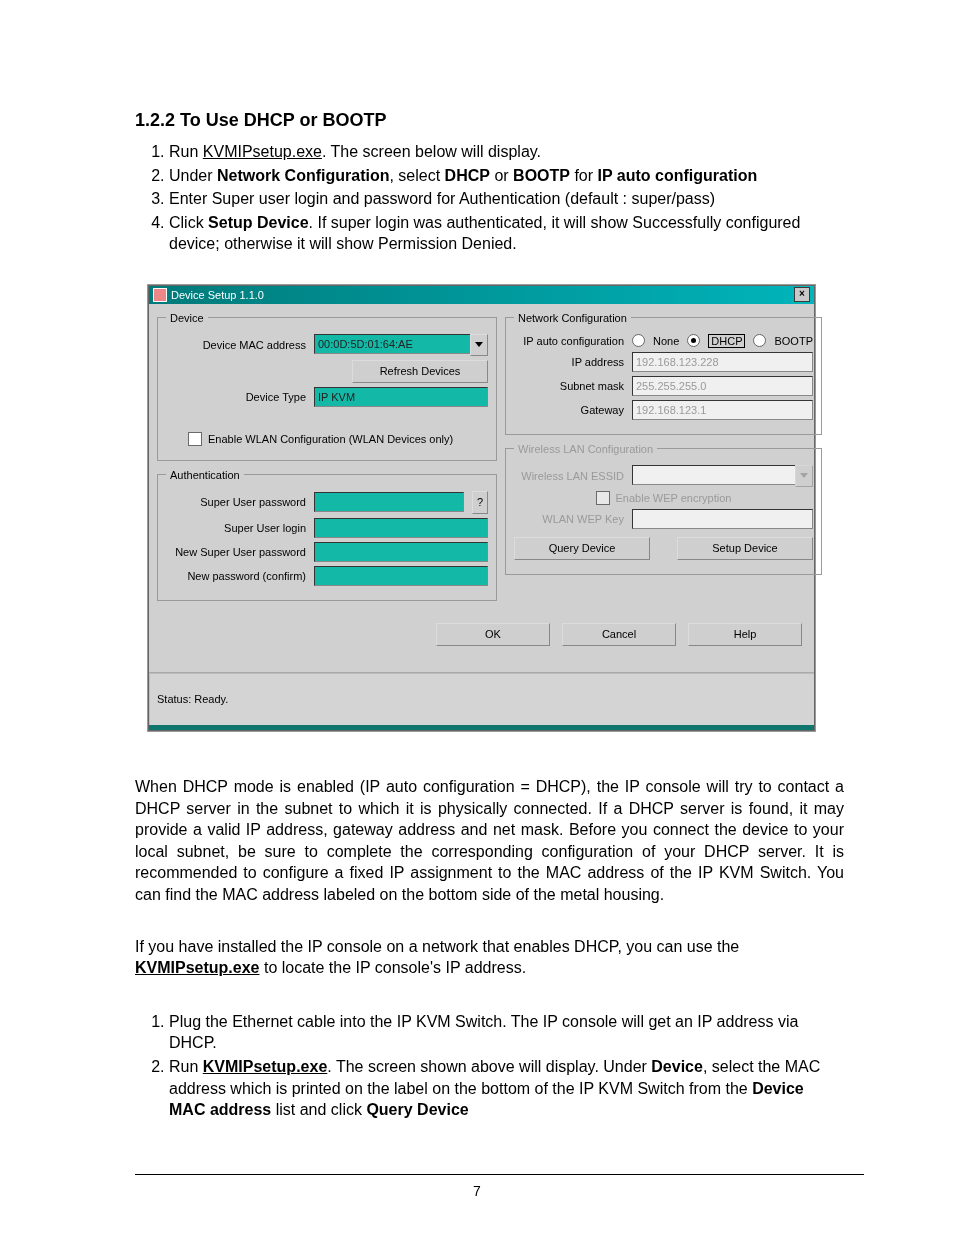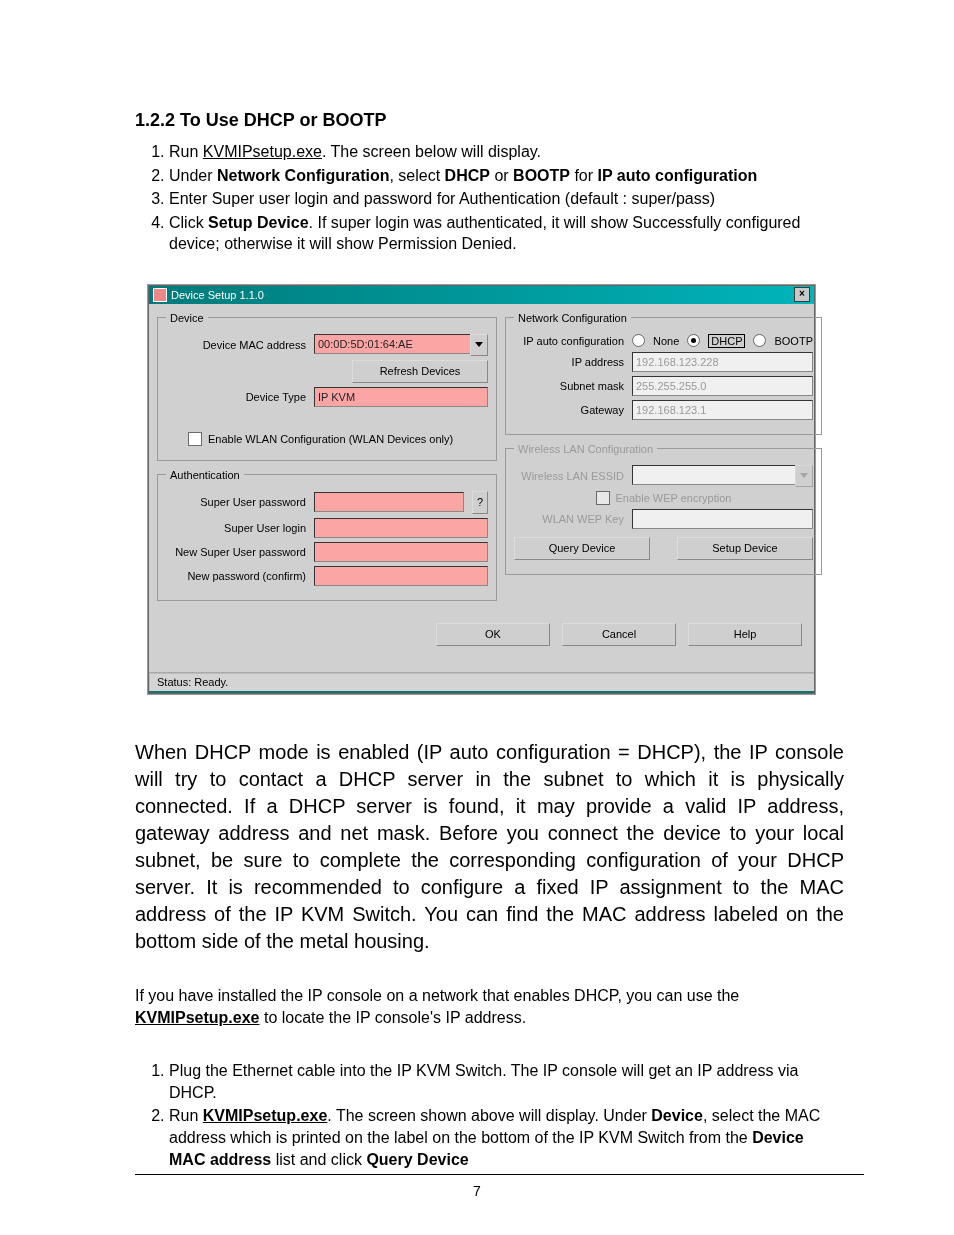--- a/index.html
+++ b/index.html
@@ -85,21 +85,21 @@
   }
   .row label {
     width: 140px;
     text-align: right;
     font-size: 11px;
   }
   .txt {
     flex: 1;
     height: 18px;
     border: 1px inset #888;
-    background: #fca5a5;
+    background: #14b8a6;
     padding: 0 3px;
     font: 11px Tahoma, Arial;
     color: #222;
   }
   .txt.disabled {
     color: #9a9a9a;
     background: #f0f0f0;
   }
   .combo { display:flex; flex:1; }
   .combo .txt { flex:1; border-right:none; }
@@ -145,30 +145,30 @@
   }
   .disabled-text { color: #9a9a9a; }
 
   .dlg-btn-row {
     display:flex; justify-content:flex-end;
     gap: 12px;
     padding: 6px 12px 26px;
   }
   .statusbar {
     border-top: 1px solid #aaa;
-    border-bottom: 2px solid #0f766e;
-    padding: 3px 8px;
+    border-bottom: 5px solid #0f766e;
+    padding: 20px 8px;
     font: 11px Tahoma, Arial;
     background: #d4d4d4;
     box-shadow: inset 1px 1px #bbb;
   }
 
   
   .para {
-    font-size: 20px;
+    font-size: 16px;
     line-height: 1.35;
     margin: 45px 0 0 0;
     text-align: justify;
   }
   .para2 {
     font-size: 16px;
     line-height: 1.35;
     margin: 30px 0 10px 0;
   }
   .footer-line {

